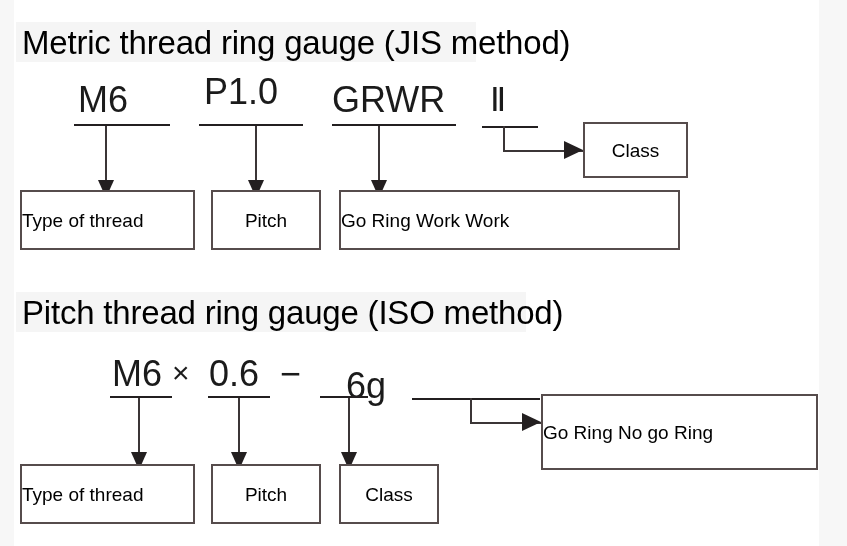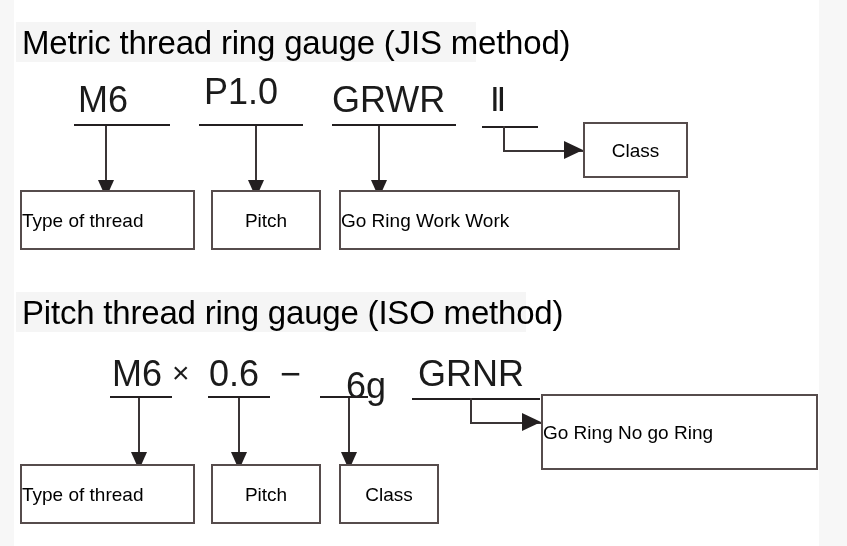--- a/index.html
+++ b/index.html
@@ -163,21 +163,20 @@
   <div class="box center" style="left:583px; top:122px; width:105px; height:56px;">Class</div>
 
   <div class="title-hl" style="left:16px; top:292px; width:510px; height:40px;"></div>
   <div class="title" style="left:22px; top:296px;">Pitch thread ring gauge (ISO method)</div>
 
   <div class="code" style="left:112px; top:356px;">M6</div>
   <div class="code" style="left:172px; top:358px; font-size:30px;">×</div>
   <div class="code" style="left:209px; top:356px;">0.6</div>
   <div class="code" style="left:280px; top:356px;">−</div>
   <div class="code" style="left:322px; top:368px;margin-left:24px;">6g</div>
-  <div class="code" style="left:418px; top:356px;">GRNR</div>
 
   <div class="hrule" style="left:110px; top:396px; width:62px;"></div>
   <div class="hrule" style="left:208px; top:396px; width:62px;"></div>
   <div class="hrule" style="left:320px; top:396px; width:48px;"></div>
   <div class="hrule" style="left:412px; top:398px; width:128px;"></div>
 
   <div class="vline" style="left:138px; top:398px; height:62px;"></div>
   <div class="arrow-down" style="left:131px; top:452px;"></div>
 
   <div class="vline" style="left:238px; top:398px; height:62px;"></div>

